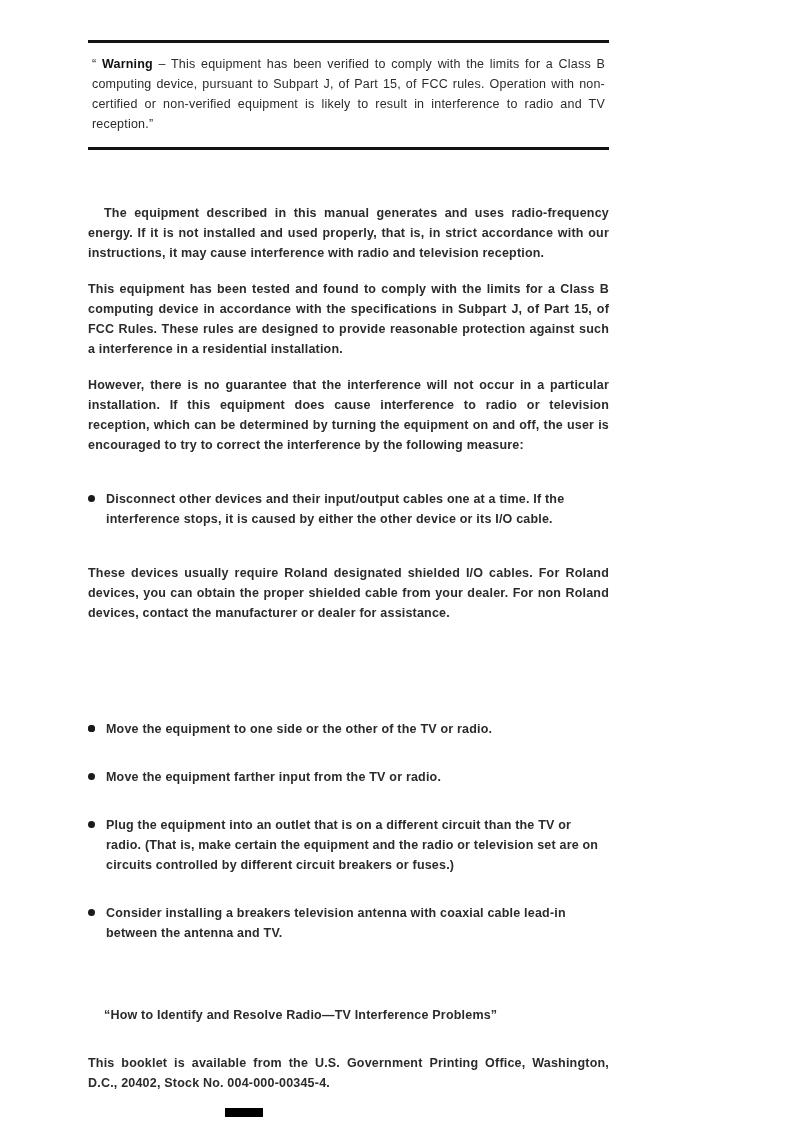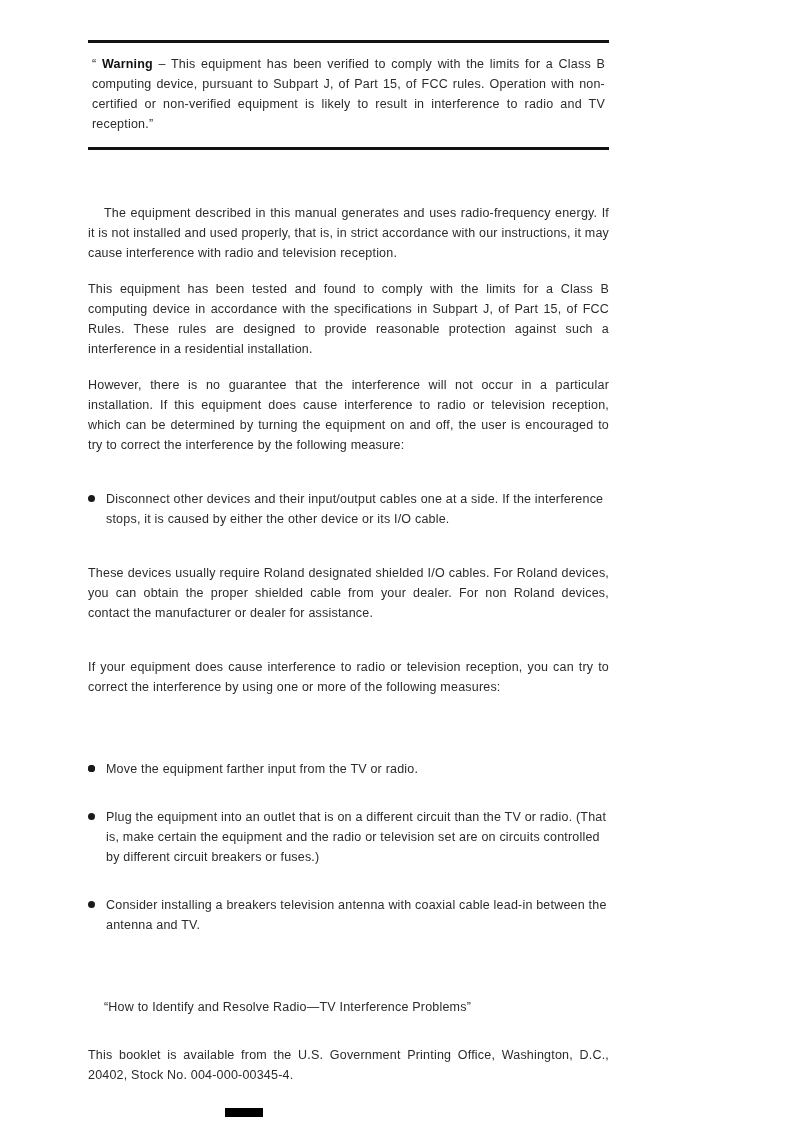--- a/index.html
+++ b/index.html
@@ -22,21 +22,21 @@
     letter-spacing: 0.2px;
     text-align: justify;
     color: #2b2b2b;
   }
   .warning-box {
     border-top: 3px solid #121212;
     border-bottom: 3px solid #121212;
     padding: 11px 4px 13px 4px;
   }
   .warning-box .doc-text b { font-weight: bold; color: #111; }
-  .body-copy { margin-top: 53px; }
+  .body-copy { margin-top: 53px; font-weight: bold; }
   .para { margin: 0; }
   .para.indent-first { text-indent: 16px; }
   .para + .para { margin-top: 16px; }
   .gap-md { height: 28px; }
   .gap-lg { height: 34px; }
   ul.bullets { list-style: none; }
   ul.bullets li {
     position: relative;
     padding-left: 18px;
     margin-bottom: 28px;
@@ -76,37 +76,40 @@
 
     <p class="doc-text para indent-first">The equipment described in this manual generates and uses radio-frequency energy. If it is not installed and used properly, that is, in strict accordance with our instructions, it may cause interference with radio and television reception.</p>
     <p class="doc-text para">This equipment has been tested and found to comply with the limits for a Class B computing device in accordance with the specifications in Subpart J, of Part 15, of FCC Rules. These rules are designed to provide reasonable protection against such a interference in a residential installation.</p>
     <p class="doc-text para">However, there is no guarantee that the interference will not occur in a particular installation. If this equipment does cause interference to radio or television reception, which can be determined by turning the equipment on and off, the user is encouraged to try to correct the interference by the following measure:</p>
 
     <div class="gap-lg"></div>
 
     <ul class="bullets single">
       <li>
         <span class="bullet-dot"></span>
-        <span class="doc-text">Disconnect other devices and their input/output cables one at a side. If the interference stops, it is caused by either the other device or its I/O cable.</span>
+        <span class="doc-text">Disconnect other devices and their input/output cables one at a time. If the interference stops, it is caused by either the other device or its I/O cable.</span>
       </li>
     </ul>
 
     <div class="gap-lg"></div>
 
     <p class="doc-text para">These devices usually require Roland designated shielded I/O cables. For Roland devices, you can obtain the proper shielded cable from your dealer. For non Roland devices, contact the manufacturer or dealer for assistance.</p>
 
     <div class="gap-lg"></div>
 
-    <p class="doc-text para">If your equipment does cause interference to radio or television reception, you can try to correct the interference by using one or more of the following measures:</p>
 
     <div class="gap-lg"></div>
 
     <ul class="bullets">
       <li>
         <span class="bullet-dot"></span>
+      </li>
+      <li>
+        <span class="bullet-dot"></span>
+        <span class="doc-text">Move the equipment to one side or the other of the TV or radio.</span>
       </li>
       <li>
         <span class="bullet-dot"></span>
         <span class="doc-text">Move the equipment farther input from the TV or radio.</span>
       </li>
       <li>
         <span class="bullet-dot"></span>
         <span class="doc-text">Plug the equipment into an outlet that is on a different circuit than the TV or radio. (That is, make certain the equipment and the radio or television set are on circuits controlled by different circuit breakers or fuses.)</span>
       </li>
       <li>

